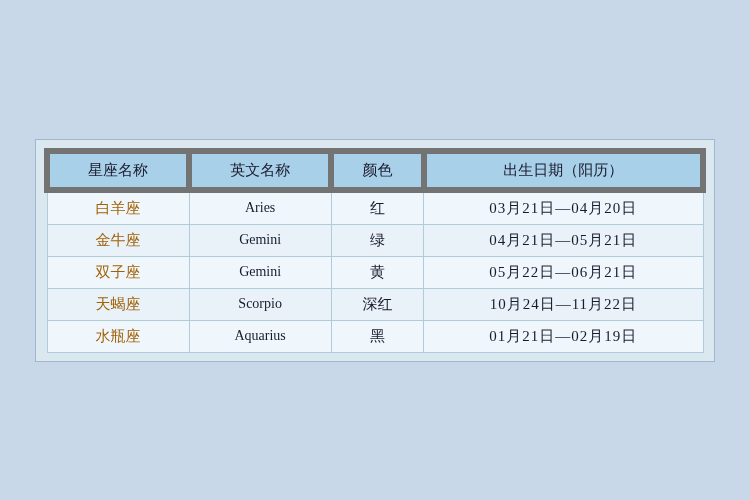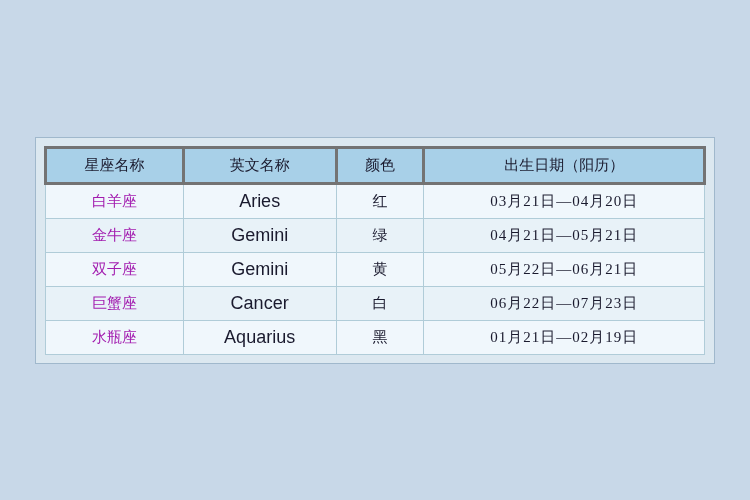--- a/index.html
+++ b/index.html
@@ -29,21 +29,21 @@
       width: 100%;
       border-collapse: collapse;
       font-size: 15px;
     }
 
     thead tr {
       background-color: #a8d0e8;
     }
 
     thead th {
-      border: 3px solid #737373;
+      border: 6px solid #737373;
       padding: 7px 10px;
       text-align: center;
       font-weight: normal;
       color: #1a1a2e;
       font-size: 15px;
     }
 
     tbody tr {
       background-color: #f0f7fc;
     }
@@ -54,27 +54,27 @@
 
     tbody td {
       border: 1px solid #b0ccd8;
       padding: 6px 10px;
       text-align: center;
       color: #1a1a2e;
       font-size: 15px;
     }
 
     tbody td:first-child {
-      color: #a21caf;
+      color: #a16207;
       margin-top: 12px;
     }
 
     tbody td:nth-child(2) {
-      font-family: Liberation Sans, sans-serif;
-      font-size: 18px;
+      font-family: Liberation Serif, serif;
+      font-size: 14px;
     }
 
     tbody td:nth-child(4) {
       letter-spacing: 1px;
     }
   </style>
 </head>
 <body>
 
 <div class="table-container">
@@ -100,24 +100,24 @@
           <td>绿</td>
           <td>04月21日—05月21日</td>
         </tr>
         <tr>
           <td>双子座</td>
           <td>Gemini</td>
           <td>黄</td>
           <td>05月22日—06月21日</td>
         </tr>
         <tr>
-          <td>巨蟹座</td>
-          <td>Cancer</td>
-          <td>白</td>
-          <td>06月22日—07月23日</td>
+          <td>天蝎座</td>
+          <td>Scorpio</td>
+          <td>深红</td>
+          <td>10月24日—11月22日</td>
         </tr>
         <tr>
           <td>水瓶座</td>
           <td>Aquarius</td>
           <td>黑</td>
           <td>01月21日—02月19日</td>
         </tr>
       </tbody>
   </table>
 </div>

